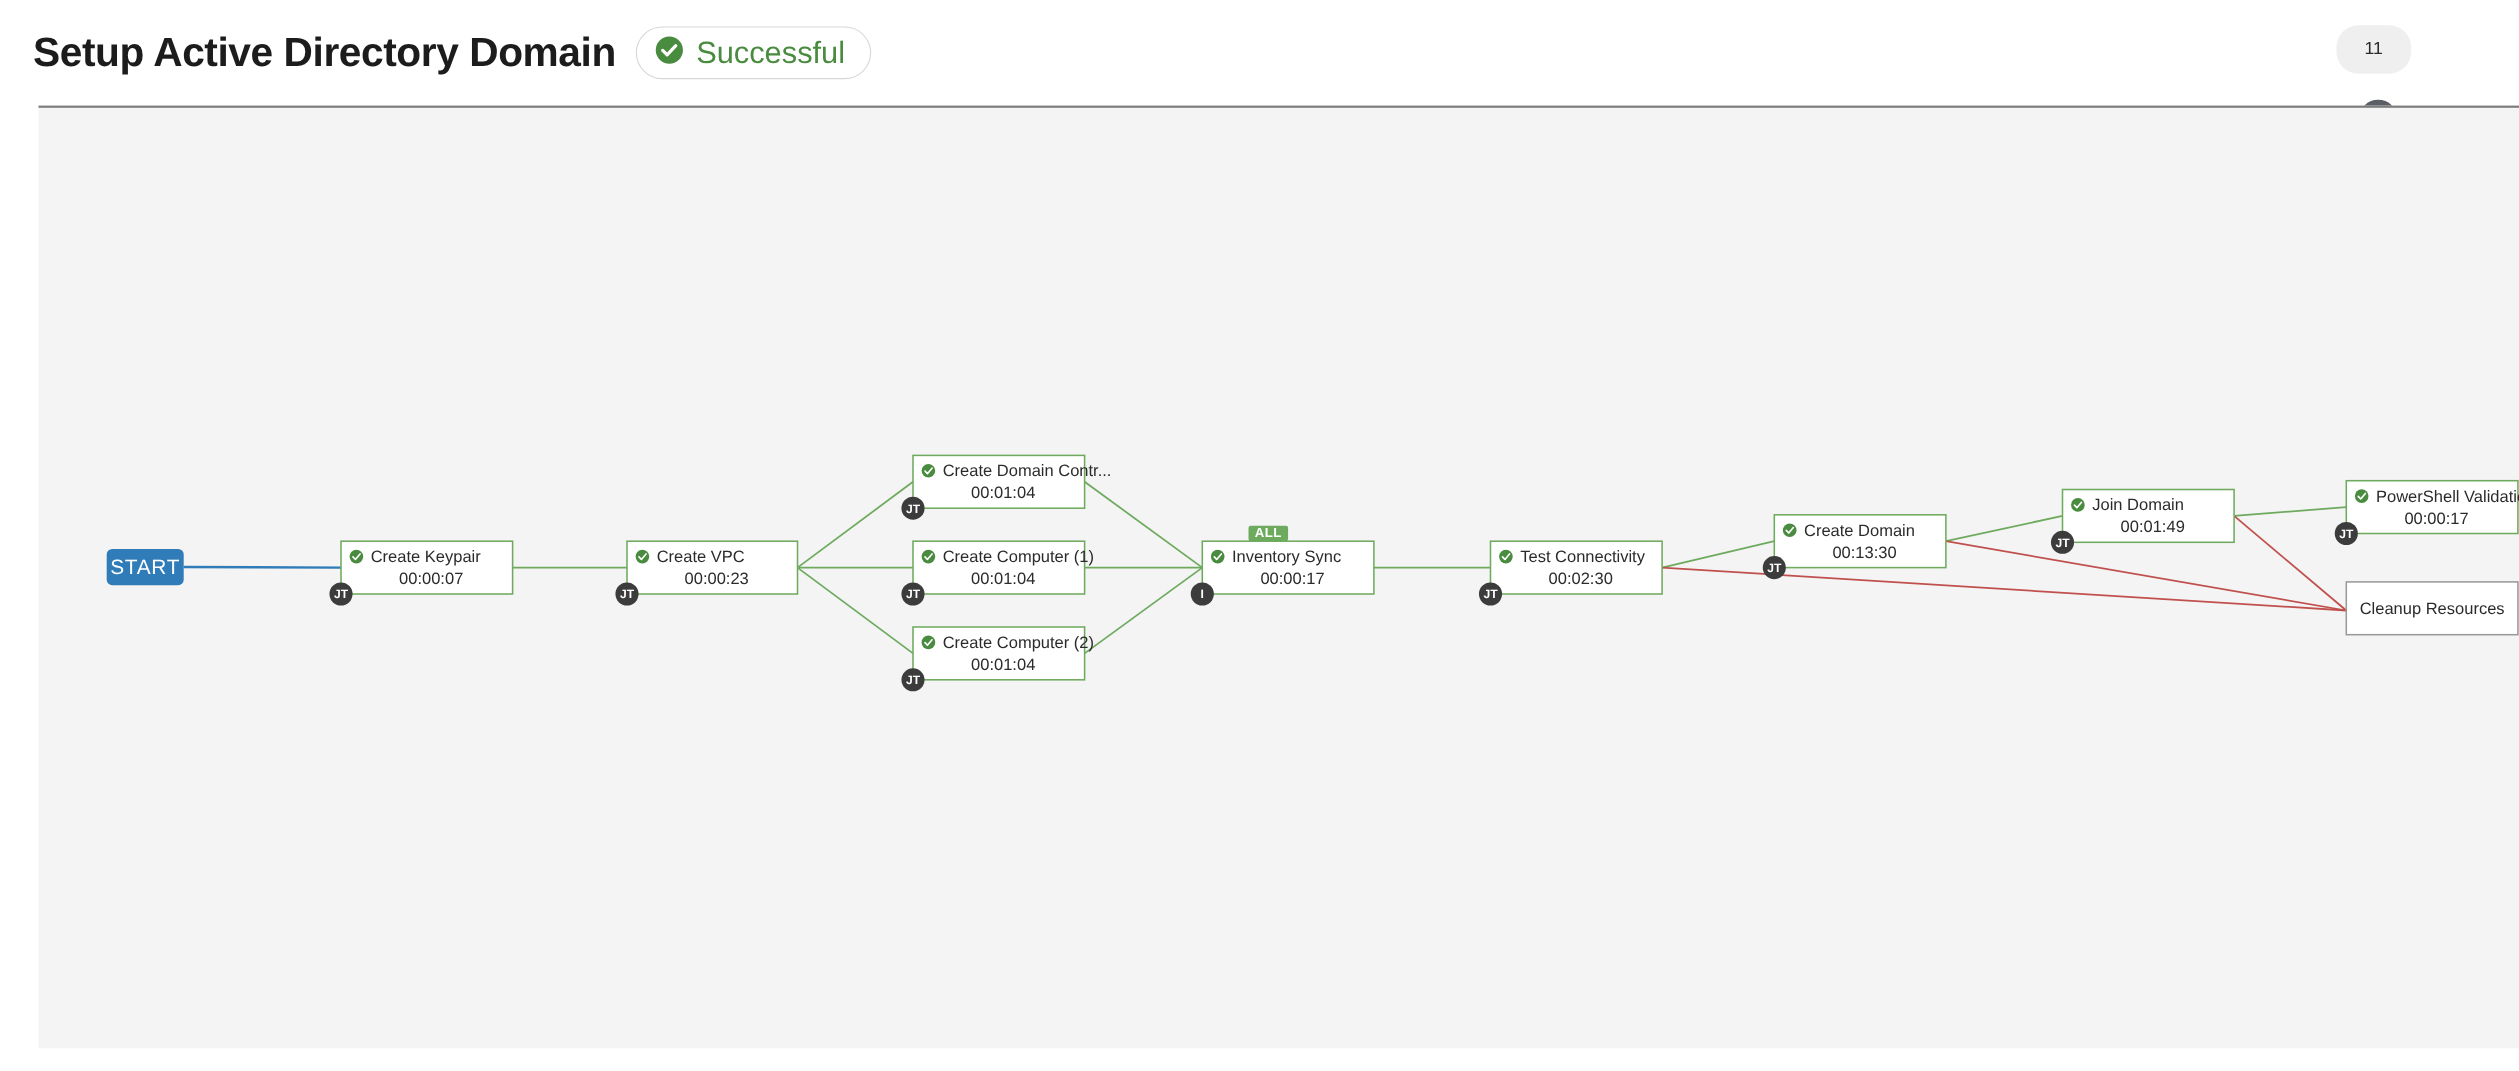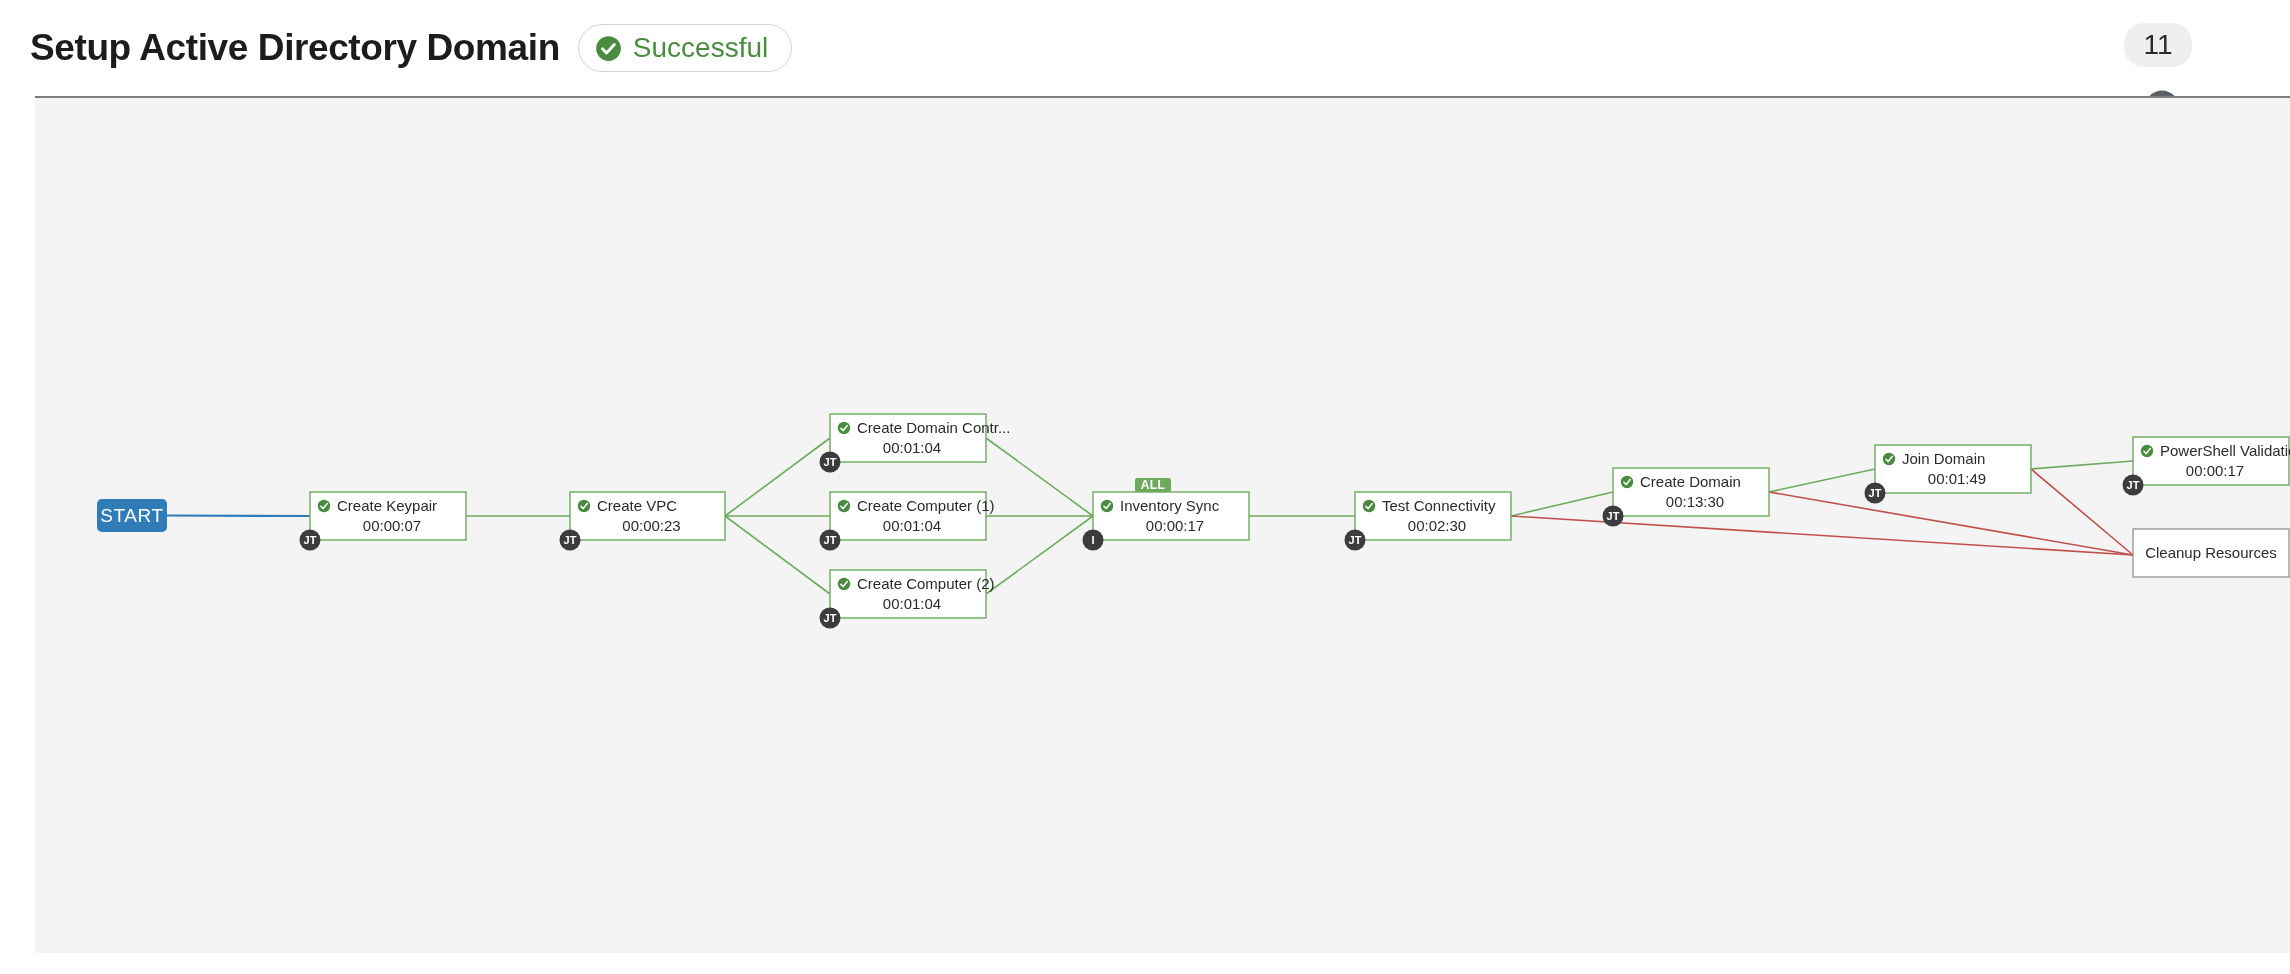--- a/index.html
+++ b/index.html
@@ -32,21 +32,20 @@
   }
   .page-title {
     font-size: 37px;
     font-weight: bold;
     color: #1c1c1c;
     letter-spacing: -0.4px;
     white-space: nowrap;
   }
   .status-pill {
     display: flex;
-    align-items: center;
     gap: 11px;
     border: 1px solid #d7d7d7;
     border-radius: 24px;
     padding: 7px 23px 7px 16px;
     background: #ffffff;
   }
   .status-text {
     font-size: 28px;
     color: #4a8c3f;
     white-space: nowrap;
@@ -72,21 +71,21 @@
     letter-spacing: -0.2px;
   }
   .count-pill {
     background: #efefef;
     border-radius: 20px;
     min-width: 68px;
     height: 44px;
     display: flex;
     align-items: center;
     justify-content: center;
-    font-size: 28px;
+    font-size: 16px;
     color: #2a2a2a;
     padding: 0 14px;
     box-sizing: border-box;
   }
   .compass-icon { width: 38px; height: 38px; margin-left: 8px; }
   .wrench-icon  { width: 40px; height: 40px; margin-left: 16px; }
 
   
   .canvas {
     position: absolute;

